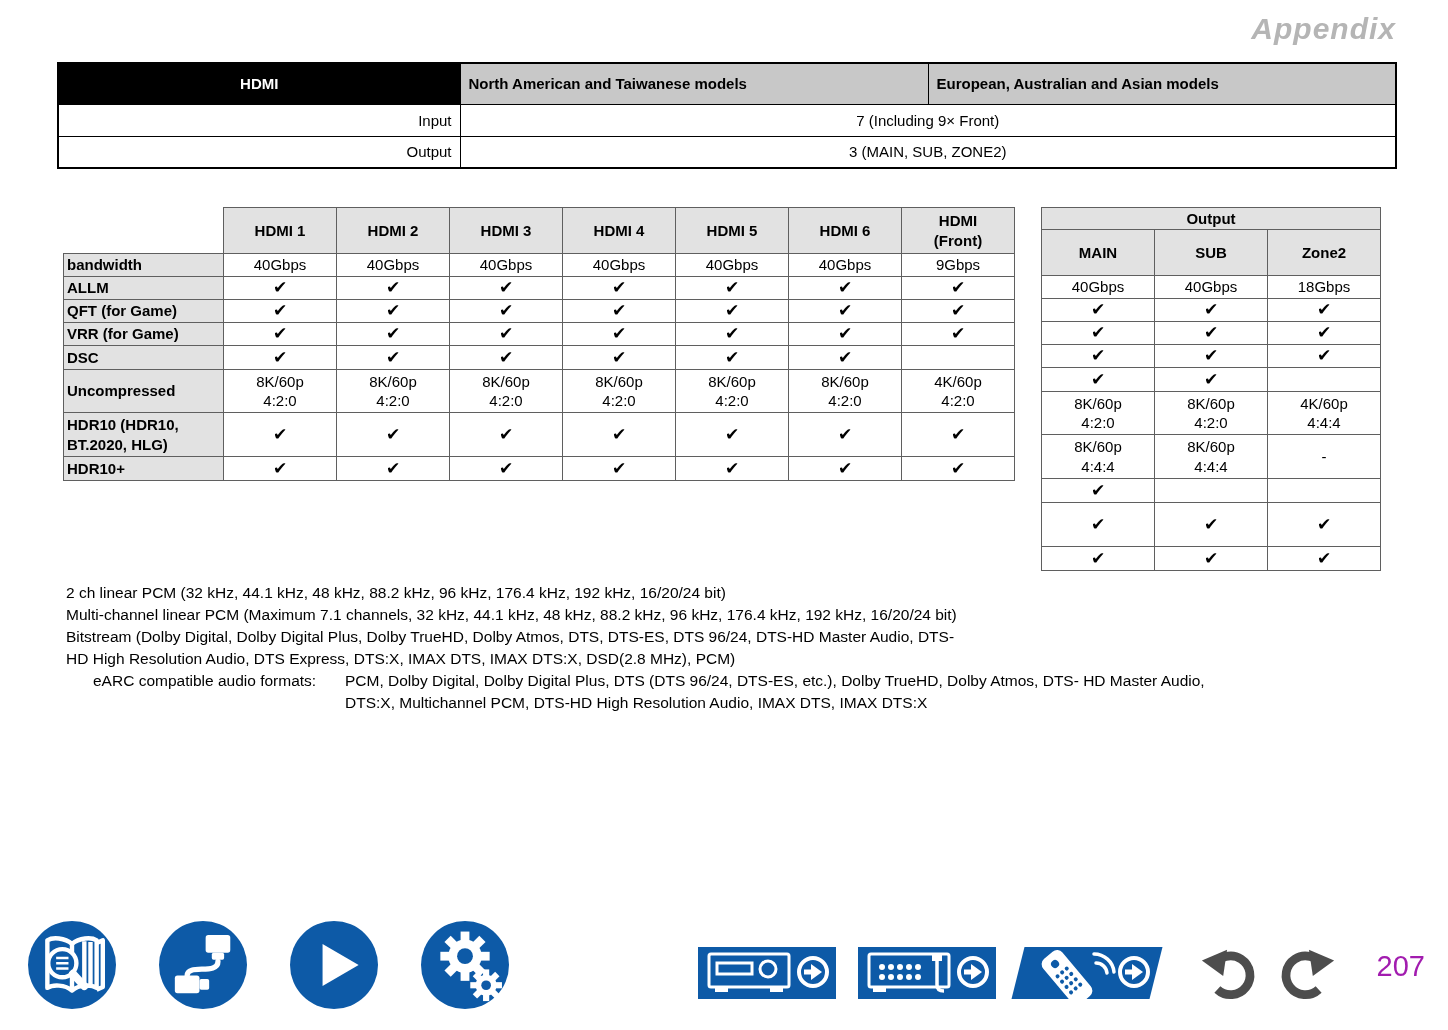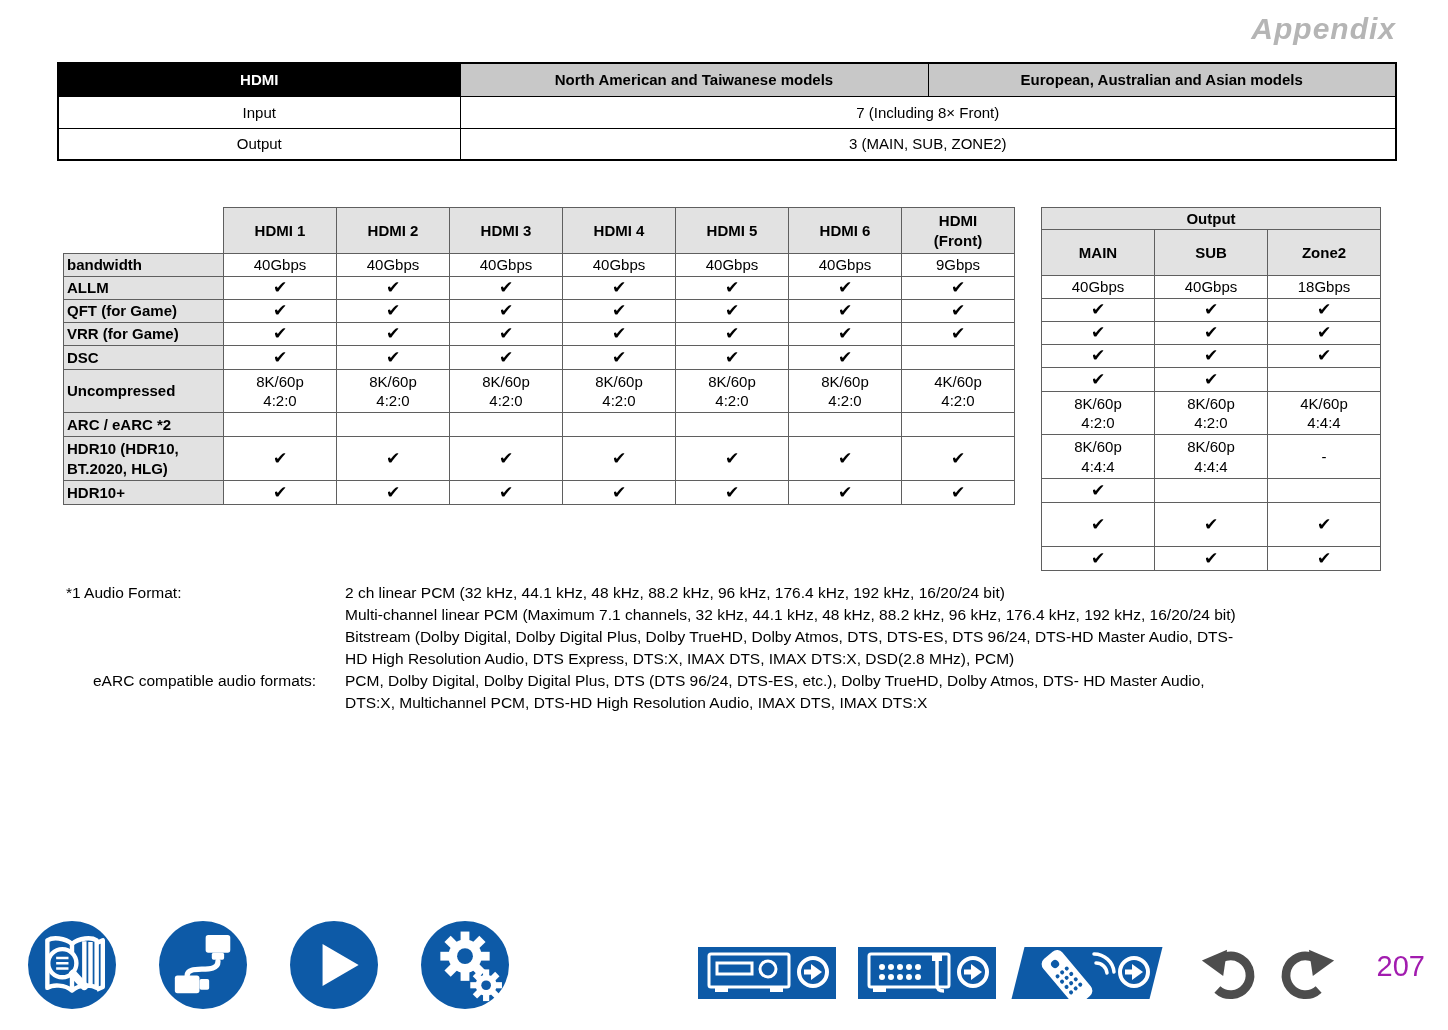--- a/index.html
+++ b/index.html
@@ -23,22 +23,22 @@
     font-size:30px;font-weight:bold;color:#b5b5b5;letter-spacing:1px;font-style:italic;
   }
 
   
   .t1{
     position:absolute;left:57px;top:62px;width:1338px;
     border-collapse:collapse;table-layout:fixed;border:2px solid #000;
   }
   .t1 td{border:1px solid #000;font-size:15px;padding:0 8px;}
   .t1 .hdmi-h{background:#000;color:#fff;font-weight:bold;text-align:center;height:33px;}
-  .t1 .reg-h{background:var(--hdr-gray);font-weight:bold;text-align:center;height:33px;}
-  .t1 .s-label{height:32px;text-align:center;}
+  .t1 .reg-h{background:var(--hdr-gray);font-weight:bold;height:41px;}
+  .t1 .s-label{height:32px;text-align:right;}
   .t1 .s-value{text-align:center;}
 
   
   .main-wrap{
     position:absolute;left:63px;top:207px;display:flex;align-items:flex-start;gap:26px;
   }
   table.spec{border-collapse:collapse;table-layout:fixed;}
   table.spec td{
     border:1px solid var(--line);font-size:15px;text-align:center;
     padding:0 2px;line-height:1.3;overflow:hidden;
@@ -90,21 +90,21 @@
       <col style="width:468px">
     </colgroup>
   <tbody>
     <tr>
       <td class="hdmi-h">HDMI</td>
       <td class="reg-h">North American and Taiwanese models</td>
       <td class="reg-h">European, Australian and Asian models</td>
     </tr>
     <tr>
       <td class="s-label">Input</td>
-      <td class="s-value" colspan="2">7 (Including 8× Front)</td>
+      <td class="s-value" colspan="2">7 (Including 9× Front)</td>
     </tr>
     <tr>
       <td class="s-label">Output</td>
       <td class="s-value" colspan="2">3 (MAIN, SUB, ZONE2)</td>
     </tr>
   </tbody>
 </table>
 
 <div class="main-wrap">
   <table class="spec">
@@ -190,30 +190,20 @@
 4:2:0</td>
           <td class="dc pre">8K/60p
 4:2:0</td>
           <td class="dc pre">8K/60p
 4:2:0</td>
           <td class="dc pre">8K/60p
 4:2:0</td>
           <td class="dc pre">4K/60p
 4:2:0</td>
         </tr>
-        <tr style="height: 24px;">
-          <td class="rl pre">ARC / eARC *2</td>
-          <td class="dc pre"></td>
-          <td class="dc pre"></td>
-          <td class="dc pre"></td>
-          <td class="dc pre"></td>
-          <td class="dc pre"></td>
-          <td class="dc pre"></td>
-          <td class="dc pre"></td>
-        </tr>
         <tr style="height: 44px;">
           <td class="rl pre">HDR10 (HDR10,
 BT.2020, HLG)</td>
           <td class="dc pre ck">✔</td>
           <td class="dc pre ck">✔</td>
           <td class="dc pre ck">✔</td>
           <td class="dc pre ck">✔</td>
           <td class="dc pre ck">✔</td>
           <td class="dc pre ck">✔</td>
           <td class="dc pre ck">✔</td>
@@ -299,21 +289,20 @@
           <td class="dc pre ck">✔</td>
           <td class="dc pre ck">✔</td>
           <td class="dc pre ck">✔</td>
         </tr>
       </tbody>
   </table>
 </div>
 
 <div class="footnotes">
   <div class="fn-row">
-    <div class="fn-label">*1 Audio Format:</div>
     <div class="fn-value pre">2 ch linear PCM (32 kHz, 44.1 kHz, 48 kHz, 88.2 kHz, 96 kHz, 176.4 kHz, 192 kHz, 16/20/24 bit)
 Multi-channel linear PCM (Maximum 7.1 channels, 32 kHz, 44.1 kHz, 48 kHz, 88.2 kHz, 96 kHz, 176.4 kHz, 192 kHz, 16/20/24 bit)
 Bitstream (Dolby Digital, Dolby Digital Plus, Dolby TrueHD, Dolby Atmos, DTS, DTS-ES, DTS 96/24, DTS-HD Master Audio, DTS-
 HD High Resolution Audio, DTS Express, DTS:X, IMAX DTS, IMAX DTS:X, DSD(2.8 MHz), PCM)</div>
   </div>
   <div class="fn-row">
     <div class="fn-label indent">eARC compatible audio formats:</div>
     <div class="fn-value pre">PCM, Dolby Digital, Dolby Digital Plus, DTS (DTS 96/24, DTS-ES, etc.), Dolby TrueHD, Dolby Atmos, DTS- HD Master Audio,
 DTS:X, Multichannel PCM, DTS-HD High Resolution Audio, IMAX DTS, IMAX DTS:X</div>
   </div>

